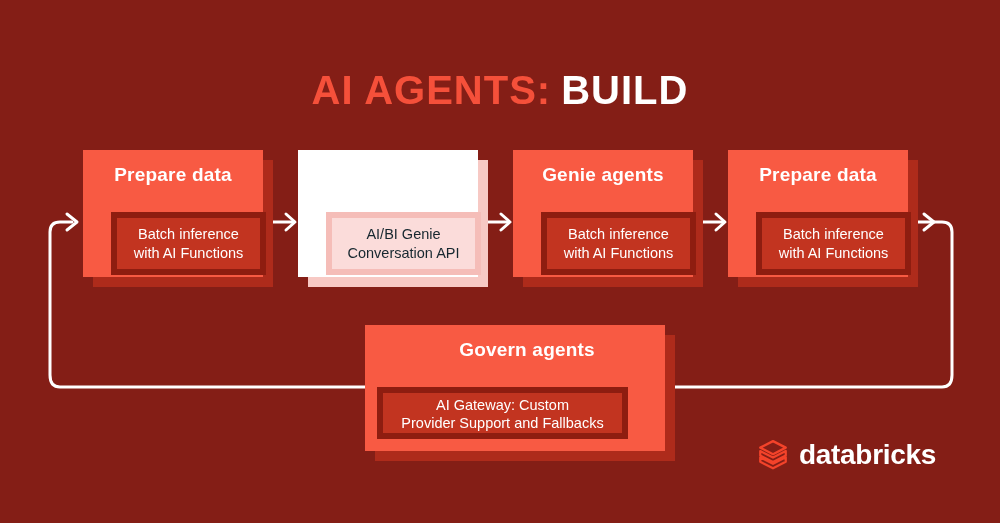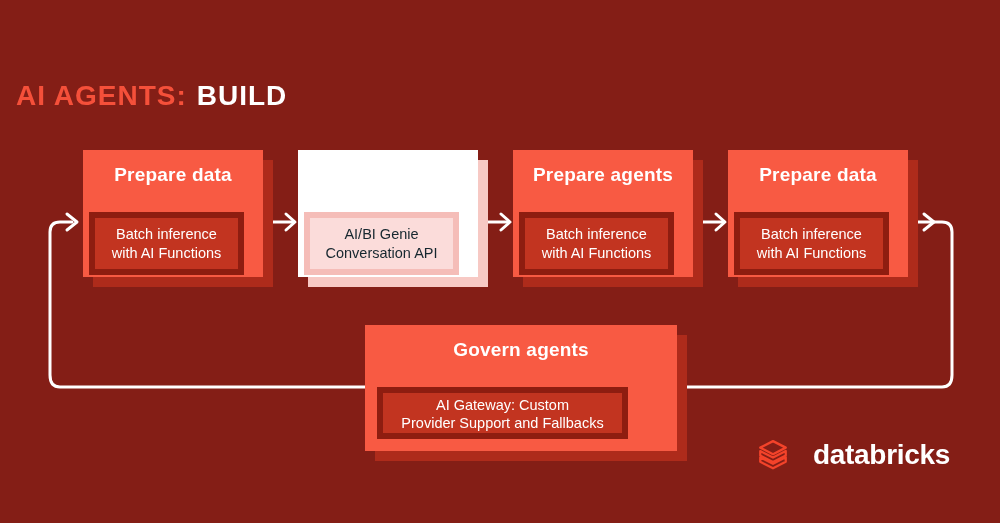--- a/index.html
+++ b/index.html
@@ -15,54 +15,54 @@
     --accent:#F5503A;
   }
   html,body{margin:0;padding:0;}
   .canvas{
     position:relative;width:1000px;height:523px;overflow:hidden;
     background:var(--bg);
     font-family:"Liberation Sans",sans-serif;
   }
   .connectors{position:absolute;left:0;top:0;z-index:1;}
   .title{
-    position:absolute;top:64px;left:0;right:0;z-index:2;margin:16px;
-    text-align:left;font-size:28px;font-weight:800;letter-spacing:1px;
+    position:absolute;top:64px;left:0;right:0;z-index:2;margin:4px;
+    text-align:center;font-size:40px;font-weight:800;letter-spacing:1px;
   }
   .title .t-accent{color:var(--accent);}
   .title .t-white{color:#FFFFFF;margin-left:10px;}
   .box{
     position:absolute;z-index:2;top:150px;width:180px;height:127px;
     background:var(--card-orange);
     box-shadow:10px 10px 0 var(--card-shadow);
   }
   .box.white{background:#FFFFFF;box-shadow:10px 10px 0 var(--pink-shadow);}
   .s1{left:83px;} .s2{left:298px;} .s3{left:513px;} .s4{left:728px;}
   .box-title{
     margin-top:14px;text-align:center;
     font-size:19px;font-weight:700;color:#FFFFFF;letter-spacing:.2px;
   }
   .box.white .box-title{color:var(--navy);}
   .subbox{
-    position:absolute;left:6px;top:62px;width:155px;height:63px;
+    position:absolute;left:28px;top:62px;width:155px;height:63px;
     box-sizing:border-box;border:6px solid var(--inner-frame);
     background:var(--inner-red);
     display:flex;align-items:center;justify-content:center;
   }
   .box.white .subbox{border-color:var(--pink-frame);background:var(--pink-fill);}
   .detail{
     font-size:14.5px;line-height:1.28;color:#FFFFFF;
     text-align:center;white-space:pre-line;
   }
   .box.white .detail{color:var(--navy);}
-  .box.govern{left:365px;top:325px;width:312px;height:126px;}
+  .box.govern{left:365px;top:325px;width:276px;height:126px;padding-left:24px;}
   .box.govern .subbox{left:12px;top:62px;width:251px;height:52px;align-items:flex-end;}
   .brand{
     position:absolute;left:756px;top:438px;z-index:2;
-    display:flex;align-items:center;gap:23px;
+    display:flex;align-items:center;gap:9px;
   }
   .brand .wordmark{
     color:#FFFFFF;font-size:28px;font-weight:600;letter-spacing:-.3px;
   }
 </style>
 </head>
 <body>
 
 <div class="canvas">
 
@@ -91,21 +91,21 @@
   </div>
 
   <div class="box white s2">
     <div class="subbox">
       <div class="detail">AI/BI Genie
 Conversation API</div>
     </div>
   </div>
 
   <div class="box orange s3">
-    <div class="box-title">Prepare agents</div>
+    <div class="box-title">Genie agents</div>
     <div class="subbox">
       <div class="detail">Batch inference
 with AI Functions</div>
     </div>
   </div>
 
   <div class="box orange s4">
     <div class="box-title">Prepare data</div>
     <div class="subbox">
       <div class="detail">Batch inference

